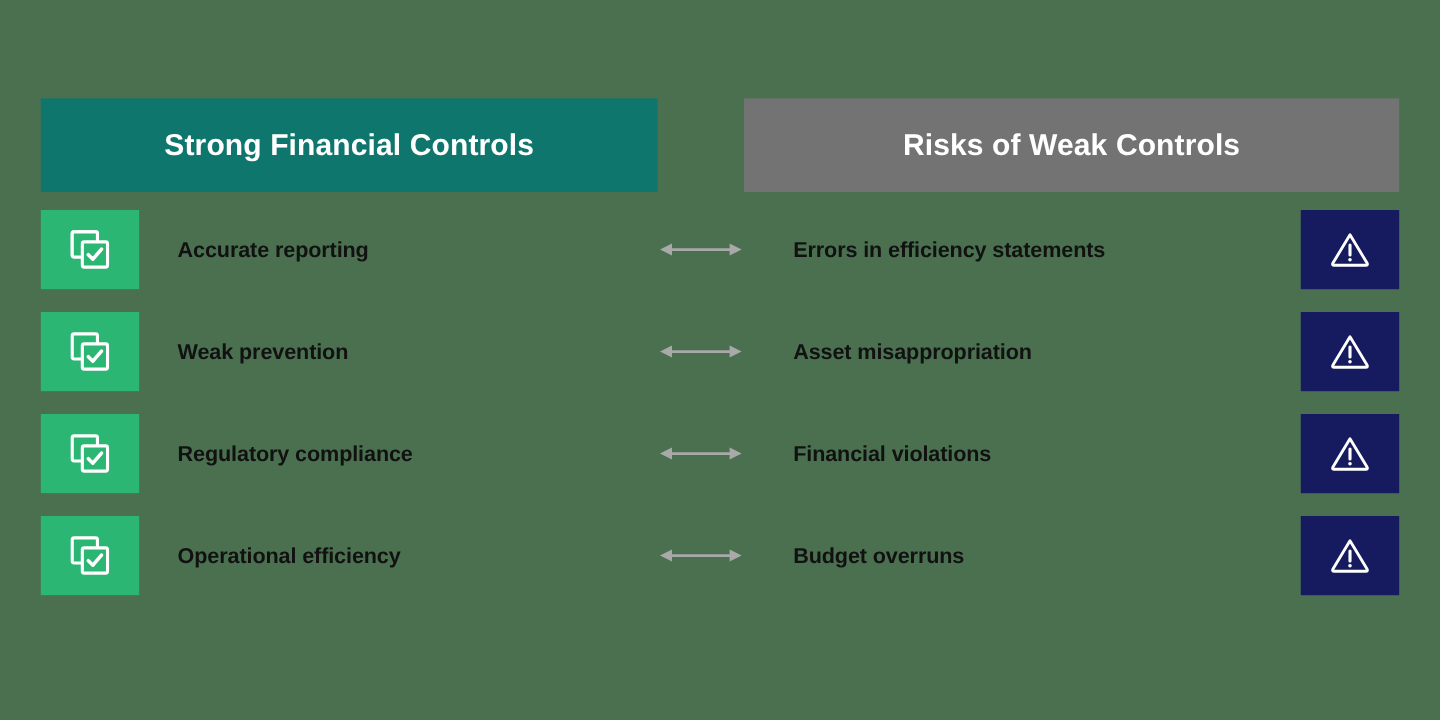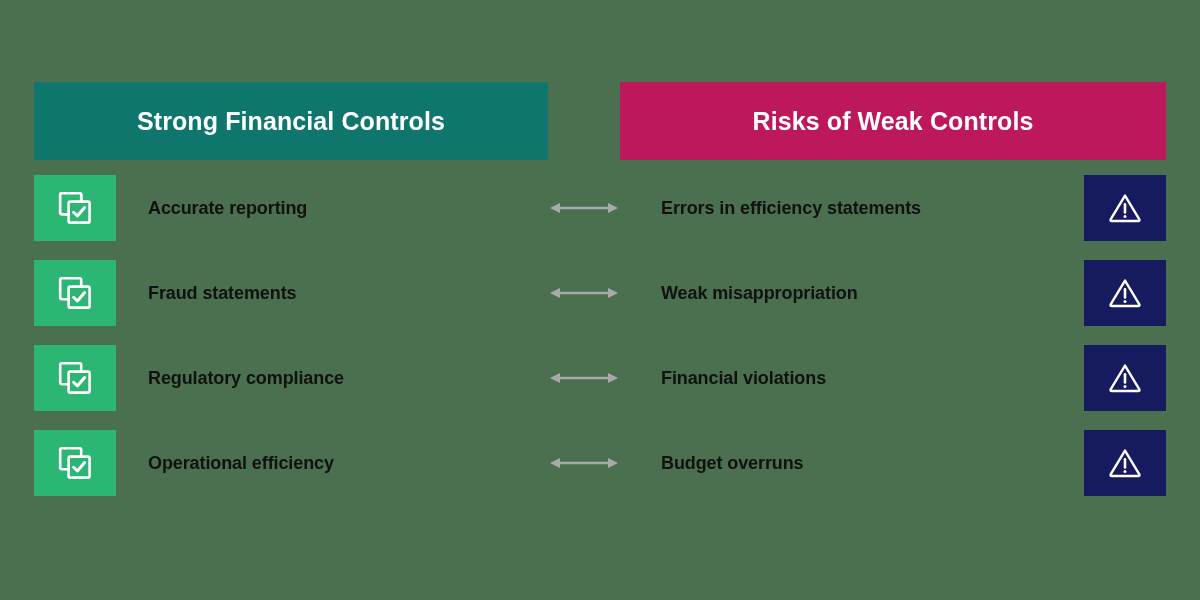--- a/index.html
+++ b/index.html
@@ -41,21 +41,21 @@
     white-space: nowrap;
   }
   .header-left {
     left: 34px;
     width: 514px;
     background: #0f766e;
   }
   .header-right {
     left: 620px;
     width: 546px;
-    background: #be185d;
+    background: #737373;
   }
 
   
   .row {
     position: absolute;
     left: 0;
     width: 1200px;
     height: 66px;
   }
   .row-0 { top: 175px; }
@@ -166,33 +166,33 @@
     <div class="tile tile-left">
       <span>
         <svg class="icon-svg" width="34" height="34" viewBox="0 0 34 34" aria-hidden="true">
           <rect x="2.2" y="2.2" width="21" height="21" rx="1.6" ry="1.6" fill="#2bb673" stroke="#ffffff" stroke-width="2.6"></rect>
           <rect x="10.6" y="10.6" width="21" height="21" rx="1.6" ry="1.6" fill="#2bb673" stroke="#ffffff" stroke-width="2.6"></rect>
           <path d="M15.6 21.3 L19.4 25.0 L26.6 16.6" fill="none" stroke="#ffffff" stroke-width="3" stroke-linecap="round" stroke-linejoin="round"></path>
         </svg>
       </span>
     </div>
 
-    <div class="label label-left">Fraud statements</div>
-
-    <div class="arrow">
-      <span>
-        <svg class="icon-svg" width="72" height="20" viewBox="0 0 72 20" aria-hidden="true">
-          <line x1="10" y1="10" x2="62" y2="10" stroke="#a9a9a9" stroke-width="2.4"></line>
-          <path d="M2 10 L12 5 L12 15 Z" fill="#a9a9a9"></path>
-          <path d="M70 10 L60 5 L60 15 Z" fill="#a9a9a9"></path>
-        </svg>
-      </span>
-    </div>
-
-    <div class="label label-right">Weak misappropriation</div>
+    <div class="label label-left">Weak prevention</div>
+
+    <div class="arrow">
+      <span>
+        <svg class="icon-svg" width="72" height="20" viewBox="0 0 72 20" aria-hidden="true">
+          <line x1="10" y1="10" x2="62" y2="10" stroke="#a9a9a9" stroke-width="2.4"></line>
+          <path d="M2 10 L12 5 L12 15 Z" fill="#a9a9a9"></path>
+          <path d="M70 10 L60 5 L60 15 Z" fill="#a9a9a9"></path>
+        </svg>
+      </span>
+    </div>
+
+    <div class="label label-right">Asset misappropriation</div>
 
     <div class="tile tile-right">
       <span>
         <svg class="icon-svg" width="34" height="34" viewBox="0 0 34 34" aria-hidden="true">
           <path d="M17 4.6 L31.2 28.2 Q32.2 30.0 30.1 30.0 L3.9 30.0 Q1.8 30.0 2.8 28.2 Z" fill="none" stroke="#ffffff" stroke-width="2.4" stroke-linejoin="round"></path>
           <line x1="17" y1="13.2" x2="17" y2="21.4" stroke="#ffffff" stroke-width="2.6" stroke-linecap="round"></line>
           <circle cx="17" cy="25.4" r="1.5" fill="#ffffff"></circle>
         </svg>
       </span>
     </div>

